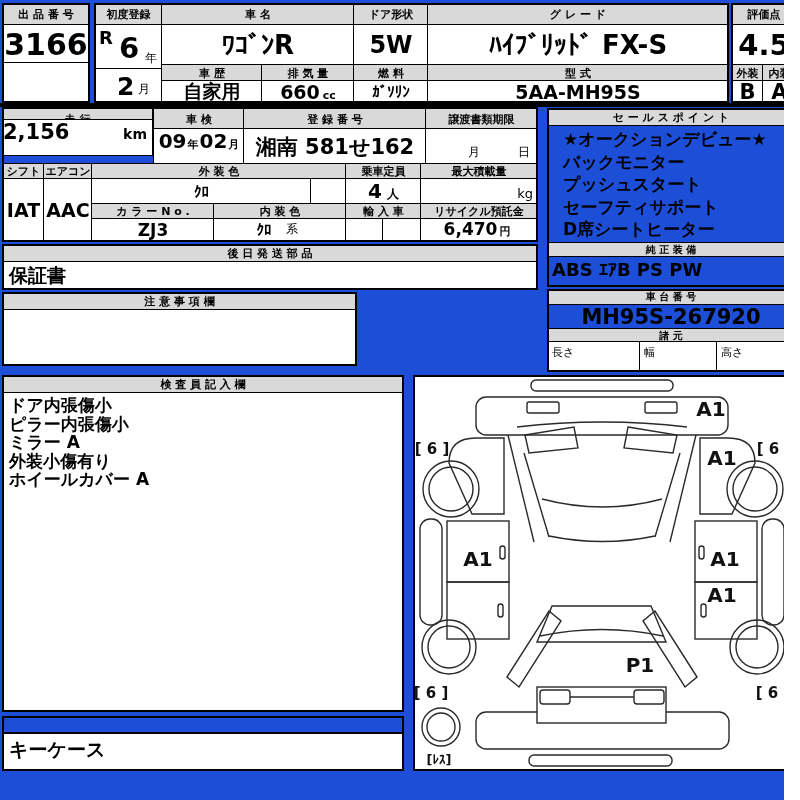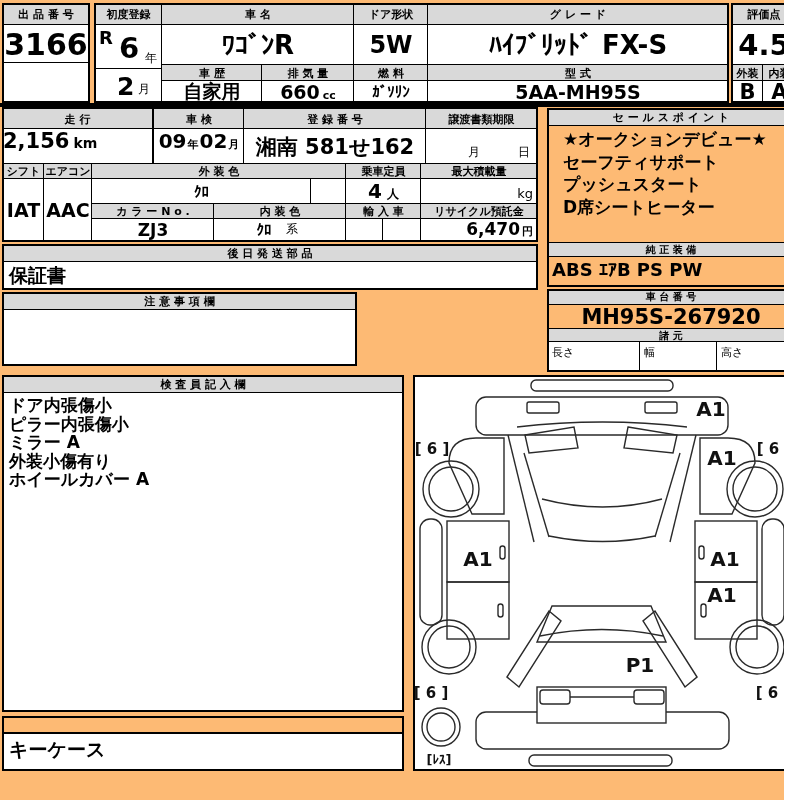--- a/index.html
+++ b/index.html
@@ -1,16 +1,16 @@
 <!DOCTYPE html>
 <html><head>
 <meta charset="utf-8">
 <style>
   html,body{margin:0;padding:0;background:#fff;}
-  .sheet{position:relative;width:784px;height:800px;background:#fdba74;overflow:hidden;
+  .sheet{position:relative;width:784px;height:800px;background:#1d4ed8;overflow:hidden;
          font-family:"DejaVu Sans","Liberation Sans",sans-serif;color:#000;}
   .c{position:absolute;box-sizing:border-box;border:1px solid #000;background:#fff;overflow:hidden;}
   .p{position:absolute;box-sizing:border-box;overflow:hidden;}
   .g{background:#d9d9d9;font-weight:bold;font-size:11px;display:flex;align-items:center;justify-content:center;white-space:pre;}
   .v{font-weight:bold;display:flex;align-items:center;justify-content:center;}
   .o{position:absolute;box-sizing:border-box;border:2px solid #000;background:transparent;pointer-events:none;z-index:5;}
   .band{position:absolute;background:#000;}
   .bl{align-items:baseline;}
   .u{font-weight:bold;}
   .list{font-weight:bold;}
@@ -60,21 +60,21 @@
   <div class="c g" style="left:731px;top:3px;width:66px;height:23px">評価点</div>
   <div class="c v" style="left:731px;top:24px;width:66px;height:42px;font-size:29px">4.5</div>
   <div class="c g" style="left:731px;top:64px;width:33px;height:18px">外装</div>
   <div class="c g" style="left:762px;top:64px;width:35px;height:18px">内装</div>
   <div class="c v" style="left:731px;top:80px;width:33px;height:23px;font-size:21px">B</div>
   <div class="c v" style="left:762px;top:80px;width:35px;height:23px;font-size:21px">A</div>
 
   <div class="band" style="left:0;top:103px;width:797px;height:4px"></div>
 
   <div class="c g" style="left:2px;top:108px;width:151px;height:22px">走 行</div>
-  <div class="c v bl" style="left:2px;top:128px;width:151px;height:37px;justify-content:flex-start;padding-right:18px">
+  <div class="c v bl" style="left:2px;top:119px;width:151px;height:37px;justify-content:space-between;padding-right:5px">
     <span style="font-size:21px" class="u">2,156</span>
     <span style="font-size:14px;margin-left:4px" class="u">km</span>
   </div>
   <div class="c g" style="left:153px;top:108px;width:92px;height:22px">車 検</div>
   <div class="c v bl" style="left:153px;top:128px;width:92px;height:37px">
     <span style="font-size:20px" class="u">09</span>
     <span style="font-size:11px;margin:0 1px">年</span>
     <span style="font-size:20px" class="u">02</span>
     <span style="font-size:11px;margin-left:1px">月</span>
   </div>
@@ -108,36 +108,37 @@
   <div class="c v" style="left:91px;top:218px;width:124px;height:24px;font-size:17px">ZJ3</div>
   <div class="c g" style="left:213px;top:203px;width:134px;height:17px">内 装 色</div>
   <div class="c" style="left:213px;top:218px;width:134px;height:24px">
     <span style="position:absolute;left:0;top:2px;width:100px;text-align:center;font-size:15px;font-weight:bold">ｸﾛ</span>
     <span style="position:absolute;left:72px;bottom:3px;font-size:12px">系</span>
   </div>
   <div class="c g" style="left:345px;top:203px;width:77px;height:17px">輸 入 車</div>
   <div class="c" style="left:345px;top:218px;width:39px;height:24px"></div>
   <div class="c" style="left:382px;top:218px;width:40px;height:24px"></div>
   <div class="c g" style="left:420px;top:203px;width:118px;height:17px">リサイクル預託金</div>
-  <div class="c v bl" style="left:420px;top:218px;width:118px;height:24px;justify-content:flex-end;padding-right:4px">
+  <div class="c v bl" style="left:420px;top:218px;width:118px;height:24px;padding-right:4px">
     <span style="font-size:17px" class="u">6,470</span>
     <span style="font-size:11px;margin-left:2px">円</span>
   </div>
 
   <div class="c g" style="left:2px;top:244px;width:536px;height:19px">後 日 発 送 部 品</div>
   <div class="c" style="left:2px;top:261px;width:536px;height:29px;font-weight:bold;font-size:19px;line-height:26px;padding-left:6px">保証書</div>
 
   <div class="c g" style="left:2px;top:292px;width:355px;height:19px">注 意 事 項 欄</div>
   <div class="c" style="left:2px;top:309px;width:355px;height:57px"></div>
 
   <div class="c g" style="left:547px;top:108px;width:248px;height:18px">セ ー ル ス ポ イ ン ト</div>
   <div class="p list" style="left:547px;top:126px;width:248px;height:114px;padding:2px 16px;font-size:17px;line-height:22.5px">
     <div>★オークションデビュー★</div>
+    <div>バックモニター</div>
+    <div>プッシュスタート</div>
     <div>セーフティサポート</div>
-    <div>プッシュスタート</div>
     <div>D席シートヒーター</div>
   </div>
   <div class="c g" style="left:547px;top:242px;width:248px;height:15px;font-size:10px">純 正 装 備</div>
   <div class="p" style="left:547px;top:256px;width:248px;height:31px;font-weight:bold;font-size:18px;line-height:28px;padding-left:5px">ABS ｴｱB PS PW</div>
 
   <div class="c g" style="left:547px;top:289px;width:248px;height:16px;font-size:10px">車 台 番 号</div>
   <div class="p v" style="left:547px;top:304px;width:248px;height:26px;font-size:21px">MH95S-267920</div>
   <div class="c g" style="left:547px;top:328px;width:248px;height:15px;font-size:10px">諸 元</div>
   <div class="c" style="left:547px;top:341px;width:94px;height:31px;font-size:11px;padding:3px 0 0 4px">長さ</div>
   <div class="c" style="left:639px;top:341px;width:79px;height:31px;font-size:11px;padding:3px 0 0 4px">幅</div>

